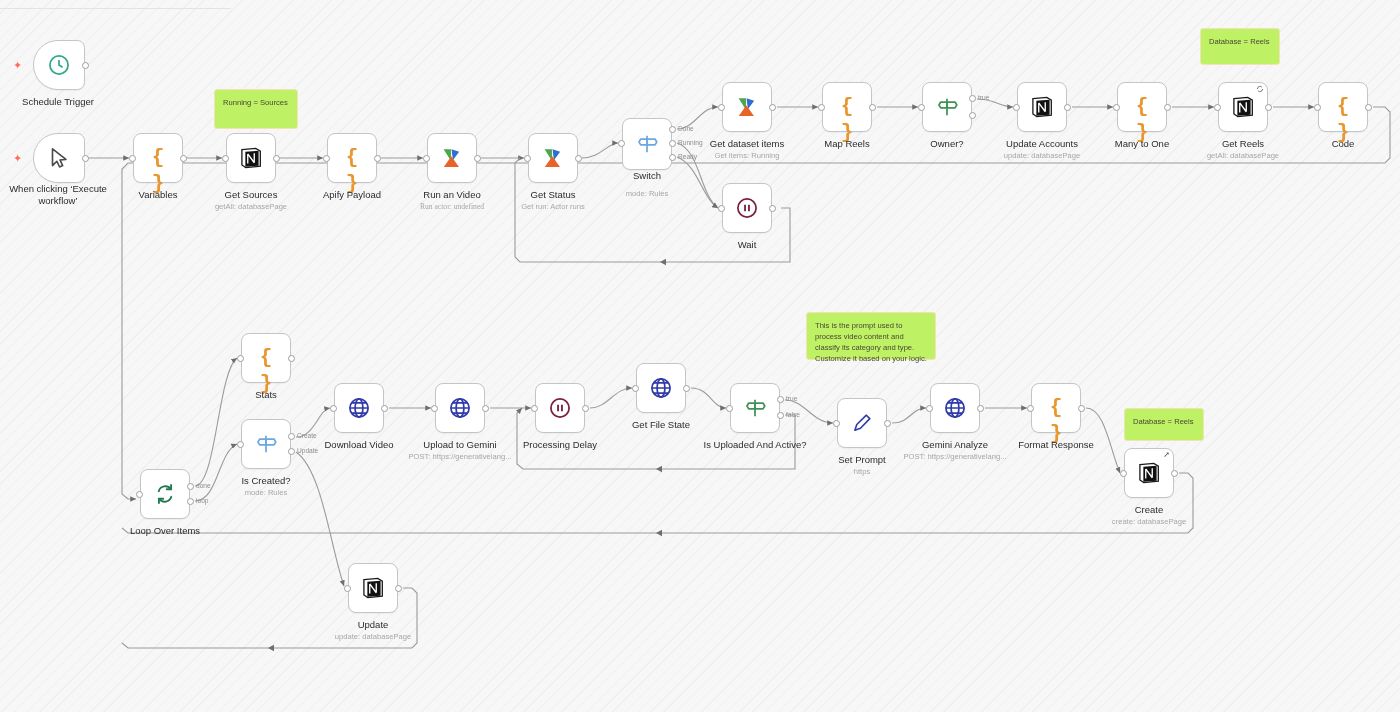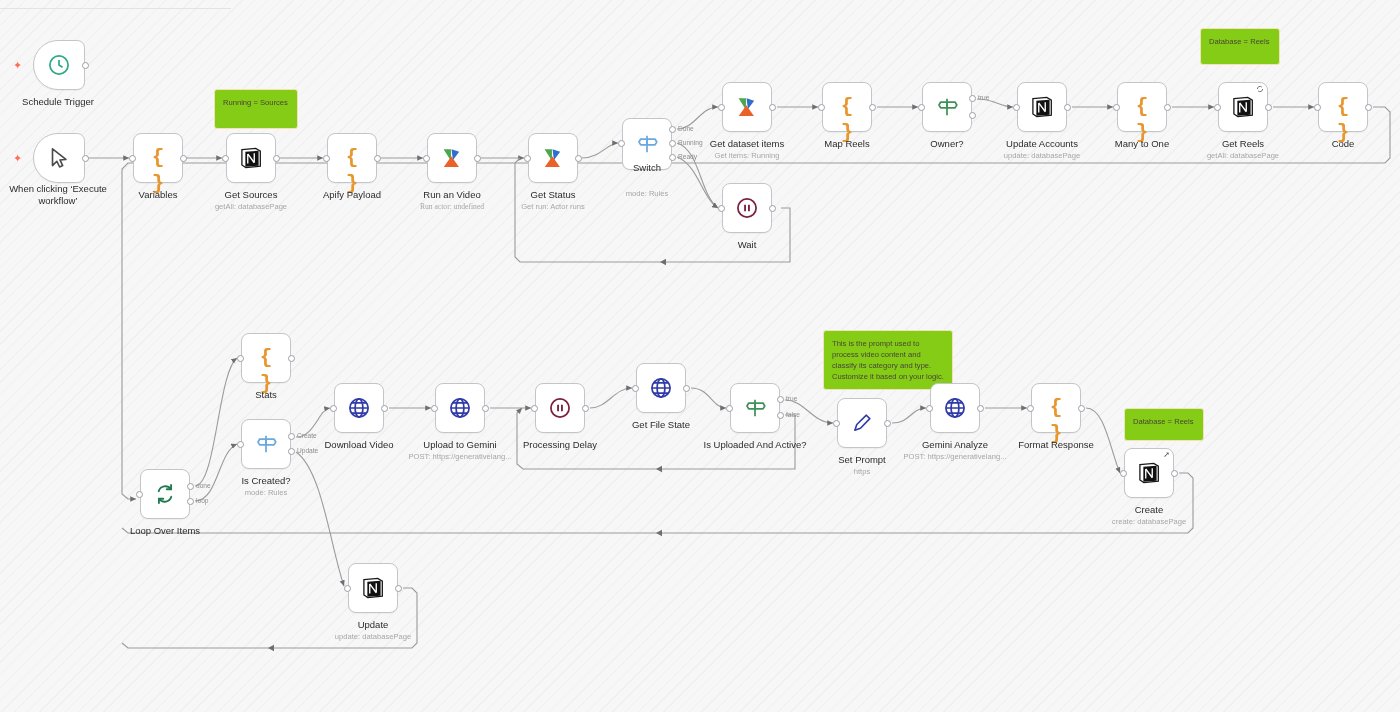--- a/index.html
+++ b/index.html
@@ -45,21 +45,21 @@
     background:#fff;border:1px solid #9a9fa6;box-sizing:border-box;
   }
   .port.in{left:-4px;top:21.5px;}
   .port.out{left:47px;top:21.5px;}
   .plabel{position:absolute;font-size:6.6px;color:#8d8d8d;left:56px;white-space:nowrap;}
 
   .badge{position:absolute;right:3px;top:2px;font-size:8px;color:#5a5a5a;line-height:8px;}
 
   
   .sticky{
-    position:absolute;background:#84cc16;border:1px solid #f2e3b6;
+    position:absolute;background:#bef264;border:1px solid #f2e3b6;
     border-radius:3px;padding:7px 8px;box-sizing:border-box;
     font-size:7.6px;line-height:1.45;color:#4a4637;
   }
 
   
   .ico{width:26px;height:26px;display:block;}
   .ico.code{font-size:21px;color:#e8962f;font-family:"Liberation Mono",monospace;line-height:26px;text-align:center;font-weight:700;}
   .topline{position:absolute;left:0;top:8px;width:231px;height:1px;background:#e3e3e3;}
 </style>
 </head>
@@ -149,21 +149,21 @@
       <path d="M268,648 l6,-3.2 l0,6.4 z" fill="#6e6e6e" stroke="none"></path>
     </g>
   </svg>
 
   <div class="sticky" style="left:214px;top:89px;width:84px;height:40px;">
     <span>Running = Sources</span>
   </div>
   <div class="sticky" style="left:1200px;top:28px;width:80px;height:37px;">
     <span>Database = Reels</span>
   </div>
-  <div class="sticky" style="left:806px;top:330px;width:130px;height:60px;margin-left:17px;">
+  <div class="sticky" style="left:806px;top:312px;width:130px;height:48px;">
     <span>This is the prompt used to process video content and classify its category and type. Customize it based on your logic.</span>
   </div>
   <div class="sticky" style="left:1124px;top:408px;width:80px;height:33px;">
     <span>Database = Reels</span>
   </div>
 
   <div class="node trigger" style="left:33px;top:40px;">
     <span class="bolt">✦</span>
     <div class="nbox">
       <svg class="ico" viewBox="0 0 24 24" fill="none" stroke="#2fa98a" stroke-width="1.6">
@@ -254,21 +254,21 @@
         <path d="M12 7.4 L6.2 7.4 L4.6 10.1 L6.2 12.8 L12 12.8"></path>
       </svg>
     </div>
     <span class="port in" style="top:22px;"></span>
     <span class="port out" style="top:8px;"></span>
     <span class="plabel" style="top:7px;">Done</span>
     <span class="port out" style="top:22px;"></span>
     <span class="plabel" style="top:21px;">Running</span>
     <span class="port out" style="top:36px;"></span>
     <span class="plabel" style="top:35px;">Ready</span>
-    <div class="nlabel" style="top:44px;">Switch</div>
+    <div class="nlabel" style="top:52px;">Switch</div>
     <div class="nsub" style="top:71px;">mode: Rules</div>
   </div>
 
   <div class="node" style="left:722px;top:82px;">
     <div class="nbox">
       <svg class="ico" viewBox="0 0 24 24">
         <path d="M4.2 4.0 L11.0 4.0 L11.0 14.6 Z" fill="#4ca64c"></path>
         <path d="M11.6 4.0 L18.6 6.2 L12.8 14.0 Z" fill="#2f6fd0"></path>
         <path d="M11.4 10.4 L18.4 20.2 L4.4 20.2 Z" fill="#e8622a"></path>
       </svg>

